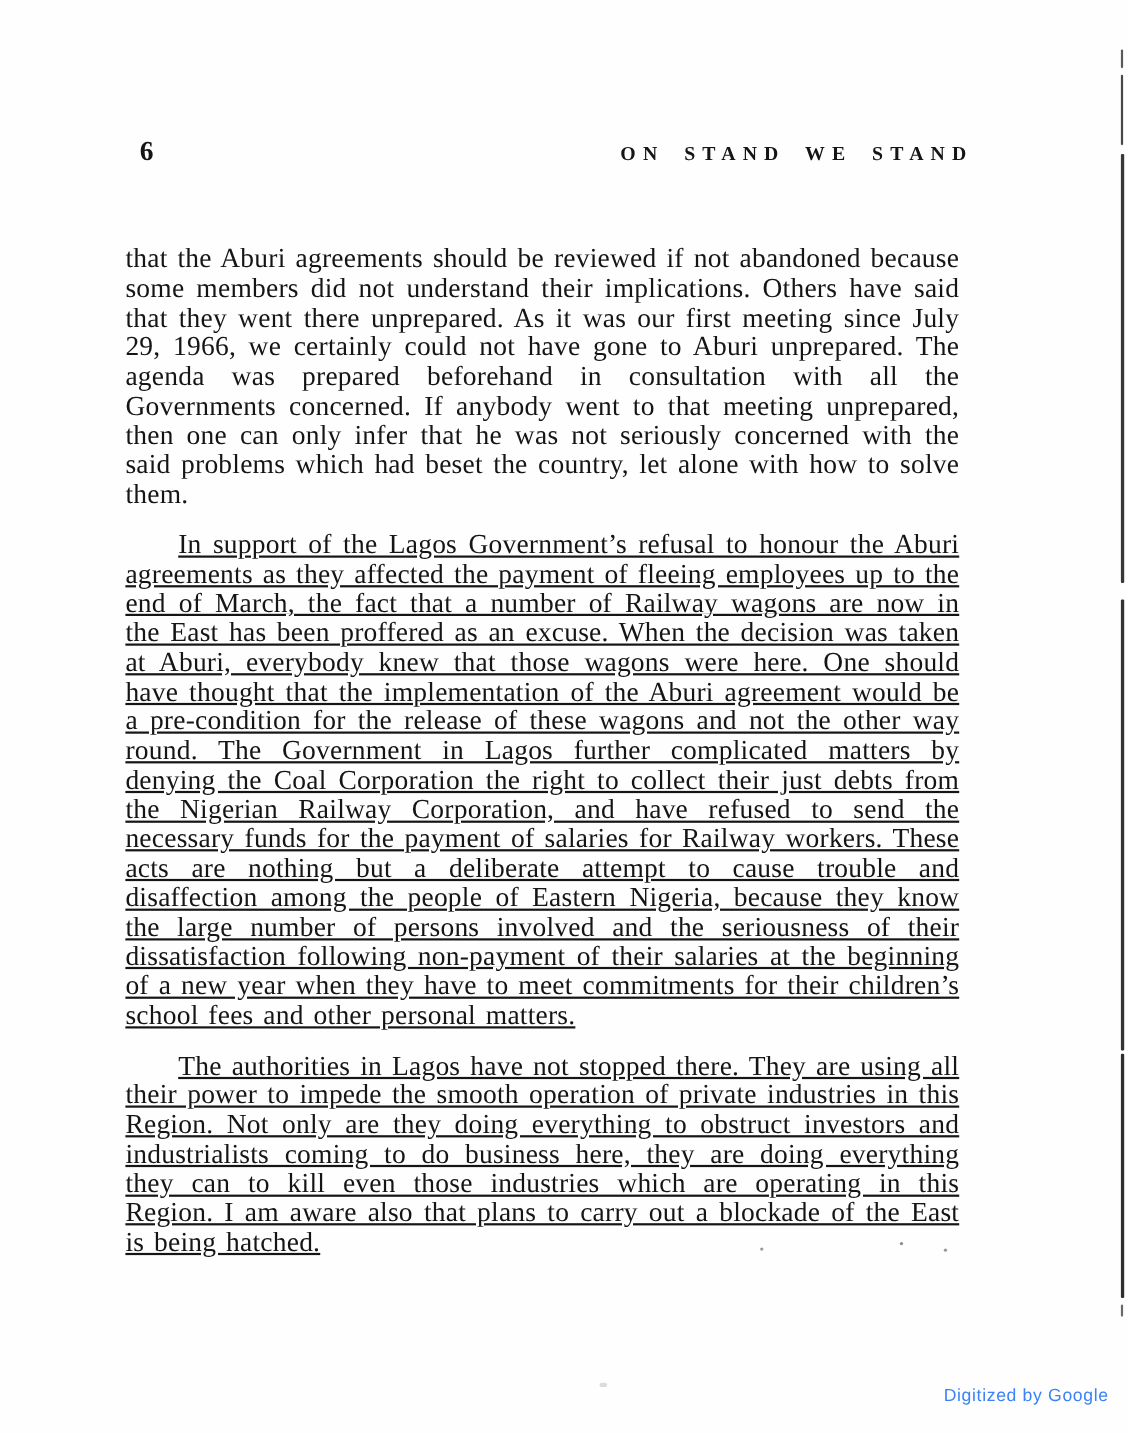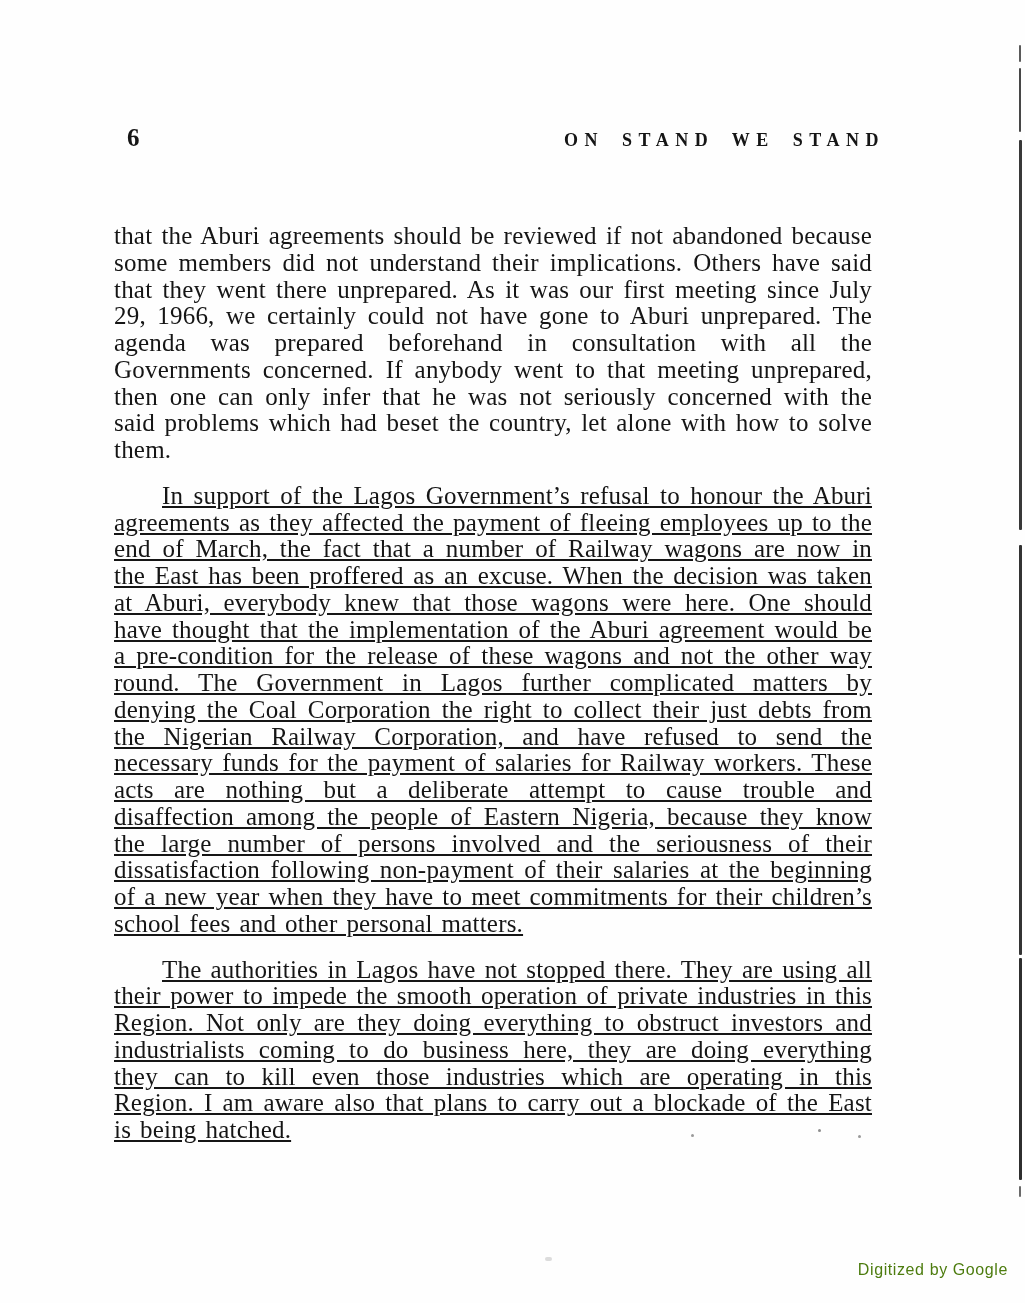--- a/index.html
+++ b/index.html
@@ -84,21 +84,21 @@
   .sp3 { left: 858px; top: 1135px; width: 3px; height: 3px; background: #9a9a9a; }
   .sp4 { left: 545px; top: 1257px; width: 7px; height: 4px; background: #dcdcdc; border-radius: 2px; }
   
   .watermark {
     position: absolute;
     right: 17px;
     bottom: 24px;
     font-family: "Liberation Sans", sans-serif;
     font-size: 16px;
     letter-spacing: 0.6px;
-    color: #4d7c0f;
+    color: #3b82f6;
     white-space: nowrap;
   }
 </style>
 </head>
 <body>
 
 <div class="page">
 
   <header class="running-head">
     <span class="pageno">6</span>

